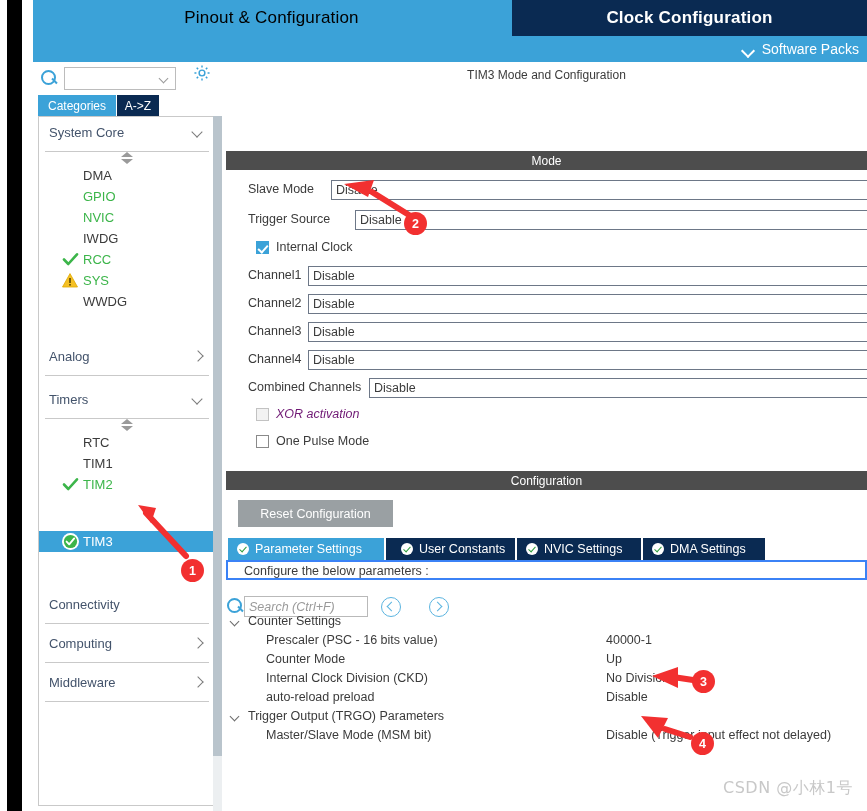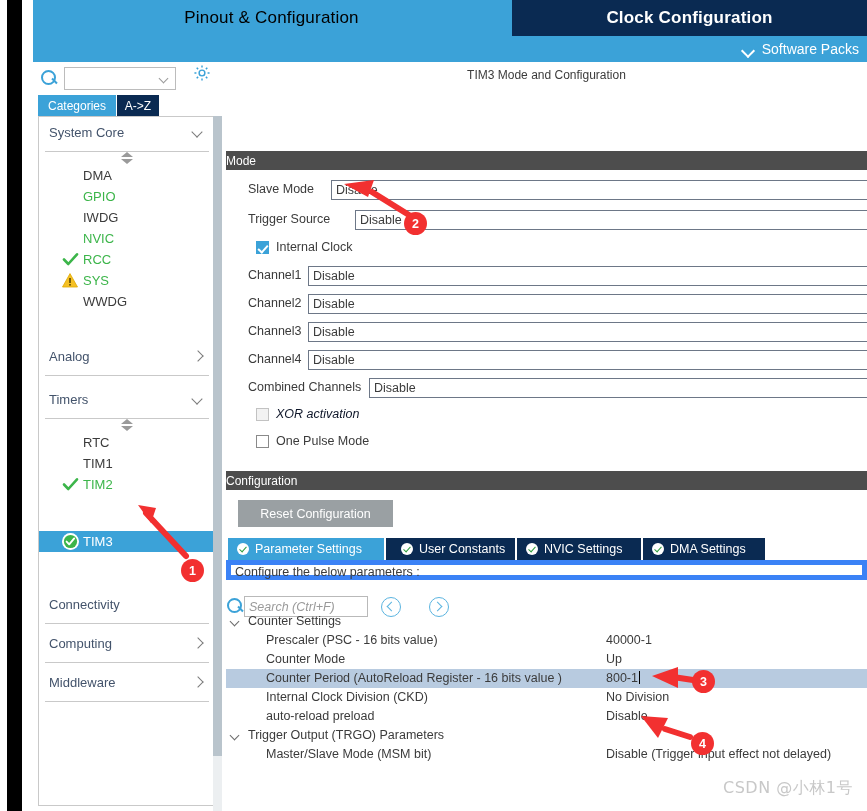--- a/index.html
+++ b/index.html
@@ -79,54 +79,54 @@
 
   
   .lp-scroll{position:absolute;left:213px;top:116px;width:9px;height:695px;background:#eceff1;}
   .lp-thumb{position:absolute;left:213px;top:116px;width:9px;height:640px;background:#b9c4cc;}
 
   
   .rp{position:absolute;left:226px;top:62px;width:641px;height:749px;background:#fff;}
   .rp-title{position:absolute;left:0;top:0;width:641px;height:25px;
     display:flex;align-items:center;justify-content:center;font-size:12px;color:#3b3b3b;}
   .bar{position:absolute;left:0;width:641px;height:19px;background:#4d4d4d;
-    display:flex;align-items:center;justify-content:flex-start;color:#fff;font-size:12px;}
+    display:flex;align-items:center;justify-content:center;color:#fff;font-size:12px;}
   .bar.mode{top:89px;}
   .mode-panel{position:absolute;left:0;top:108px;width:641px;height:390px;background:#fff;}
 
   .row{position:absolute;height:20px;}
   .row .lbl{position:absolute;top:2px;font-size:12.5px;color:#3b3b3b;white-space:nowrap;}
   .fld{position:absolute;top:0;height:20px;background:#fff;
     border-top:1px solid #6d7787;border-bottom:1px solid #6d7787;border-left:1px solid #6d7787;
     box-sizing:border-box;}
   .fld .v{position:absolute;left:4px;top:2px;font-size:12.5px;color:#3b3b3b;white-space:nowrap;}
 
   .cbrow{position:absolute;display:flex;align-items:center;gap:7px;font-size:12.5px;color:#3b3b3b;}
   .cbox{width:13px;height:13px;border:1px solid #8a8a8a;background:#fff;box-sizing:border-box;position:relative;}
   .cbox.on{background:#3ba2d8;border-color:#3ba2d8;}
   .cbox.on:after{content:"";position:absolute;left:3px;top:1px;width:4px;height:8px;
     border-right:2px solid #fff;border-bottom:2px solid #fff;transform:rotate(42deg);}
   .cbox.dis{border-color:#c2c2c2;background:#f2f2f2;}
-  .cbrow.dis{color:#0f172a;font-style:italic;justify-content:space-between;}
+  .cbrow.dis{color:#701a75;font-style:italic;justify-content:space-between;}
 
   
   .bar.cfg{top:409px;}
   .cfg-panel{position:absolute;left:0;top:428px;width:641px;height:359px;background:#fff;}
   .resetbtn{position:absolute;left:12px;top:10px;width:155px;height:27px;background:#9aa0a3;
     display:flex;align-items:center;justify-content:center;color:#fff;font-size:12.5px;}
   .ctabs{position:absolute;left:0;top:48px;height:22px;}
   .ctab{position:absolute;top:0;height:22px;display:flex;align-items:center;gap:6px;
     padding:0 9px;box-sizing:border-box;color:#fff;font-size:12.5px;background:#0a2a52;}
   .ctab.sel{background:#3ba2d8;}
   .tickcirc{width:12px;height:12px;border-radius:50%;background:#fff;position:relative;flex:0 0 12px;}
   .tickcirc:after{content:"";position:absolute;left:3.5px;top:1.5px;width:3px;height:6px;
     border-right:1.8px solid #2e9e3e;border-bottom:1.8px solid #2e9e3e;transform:rotate(42deg);}
   .cfg-hint{position:absolute;left:0;top:70px;width:641px;height:20px;
-    border:5px solid #3b82f6;box-sizing:border-box;display:flex;align-items:flex-start;
-    padding-left:4px;font-size:12.5px;color:#3b3b3b;}
+    border:2px solid #3b82f6;box-sizing:border-box;display:flex;align-items:flex-end;
+    padding-left:16px;font-size:12.5px;color:#3b3b3b;}
   .searchrow{position:absolute;left:0;top:106px;width:641px;height:22px;}
   .srch-box{position:absolute;left:18px;top:0;width:124px;height:21px;border:1px solid #b9b9b9;
     box-sizing:border-box;background:#fff;display:flex;align-items:center;padding-left:4px;
     font-size:12.5px;color:#9a9a9a;font-style:italic;}
   .navbtn{position:absolute;top:1px;width:18px;height:18px;border:1.6px solid #5bb4e0;border-radius:50%;}
   .navbtn:after{content:"";position:absolute;top:4.5px;width:6px;height:6px;}
   .navbtn.prev{left:155px;}
   .navbtn.prev:after{left:6px;border-left:1.8px solid #5bb4e0;border-bottom:1.8px solid #5bb4e0;transform:rotate(45deg);}
   .navbtn.next{left:203px;}
   .navbtn.next:after{left:4px;border-right:1.8px solid #5bb4e0;border-top:1.8px solid #5bb4e0;transform:rotate(45deg);}
@@ -205,25 +205,25 @@
           <span class="up"></span>
           <span class="dn"></span>
         </div>
 
       <div class="item">
         <span>DMA</span>
       </div>
       <div class="item green">
         <span>GPIO</span>
       </div>
+      <div class="item green">
+        <span>NVIC</span>
+      </div>
       <div class="item">
         <span>IWDG</span>
-      </div>
-      <div class="item green">
-        <span>NVIC</span>
       </div>
       <div class="item green">
         <span class="mk">
           <svg class="tick" viewBox="0 0 17 17">
               <path d="M2 8.5 L6.3 13 L15 3.3" fill="none" stroke="#3cb54a" stroke-width="2.6" stroke-linecap="round" stroke-linejoin="round"></path>
             </svg>
         </span>
         <span>RCC</span>
       </div>
       <div class="item green">
@@ -452,24 +452,20 @@
         <div class="trow leaf">
           <span class="tname">Prescaler (PSC - 16 bits value)</span>
           <span class="tval">40000-1</span>
         </div>
 
         <div class="trow leaf">
           <span class="tname">Counter Mode</span>
           <span class="tval">Up</span>
         </div>
 
-        <div class="trow leaf sel">
-          <span class="tname">Counter Period (AutoReload Register - 16 bits value )</span>
-          <span class="tval"><span>800-1</span><span class="caret"></span></span>
-        </div>
 
         <div class="trow leaf">
           <span class="tname">Internal Clock Division (CKD)</span>
           <span class="tval">No Division</span>
         </div>
 
         <div class="trow leaf">
           <span class="tname">auto-reload preload</span>
           <span class="tval">Disable</span>
         </div>

